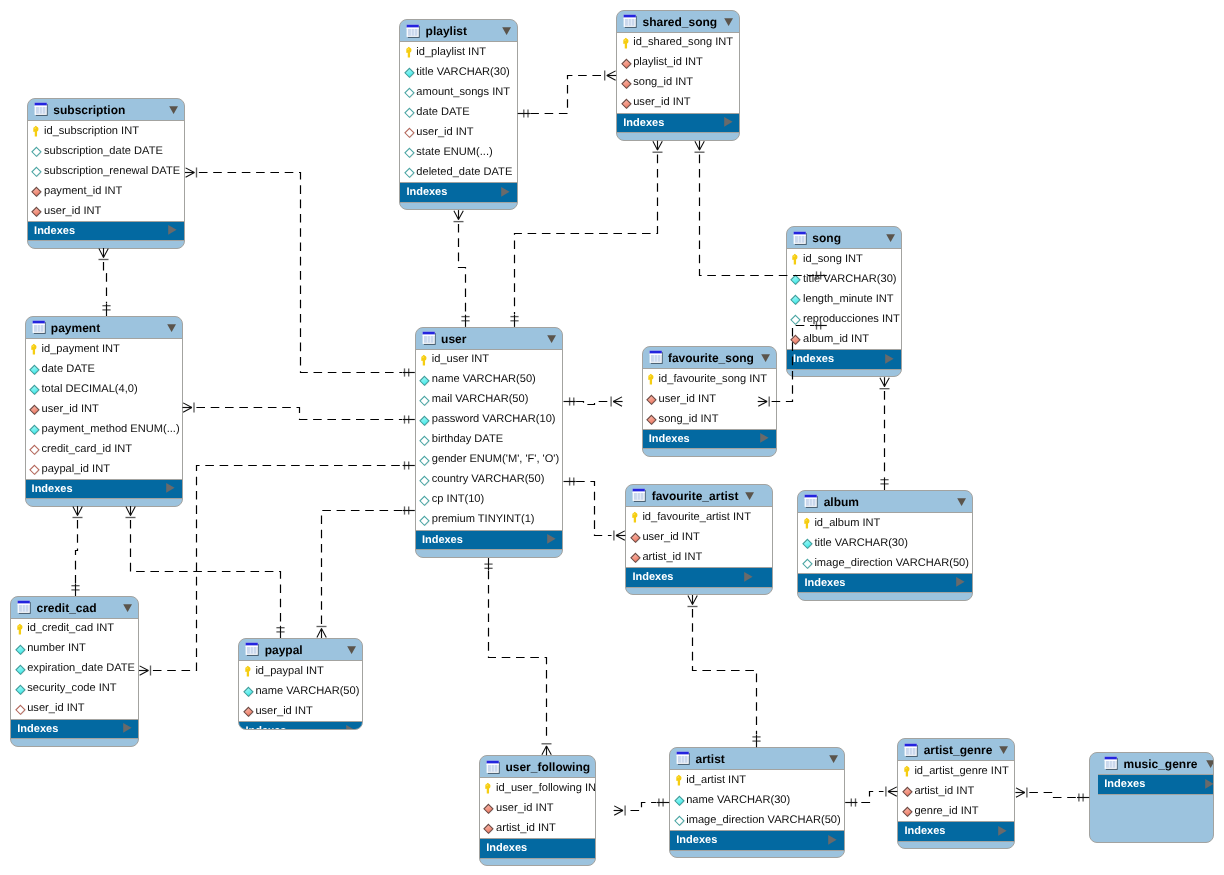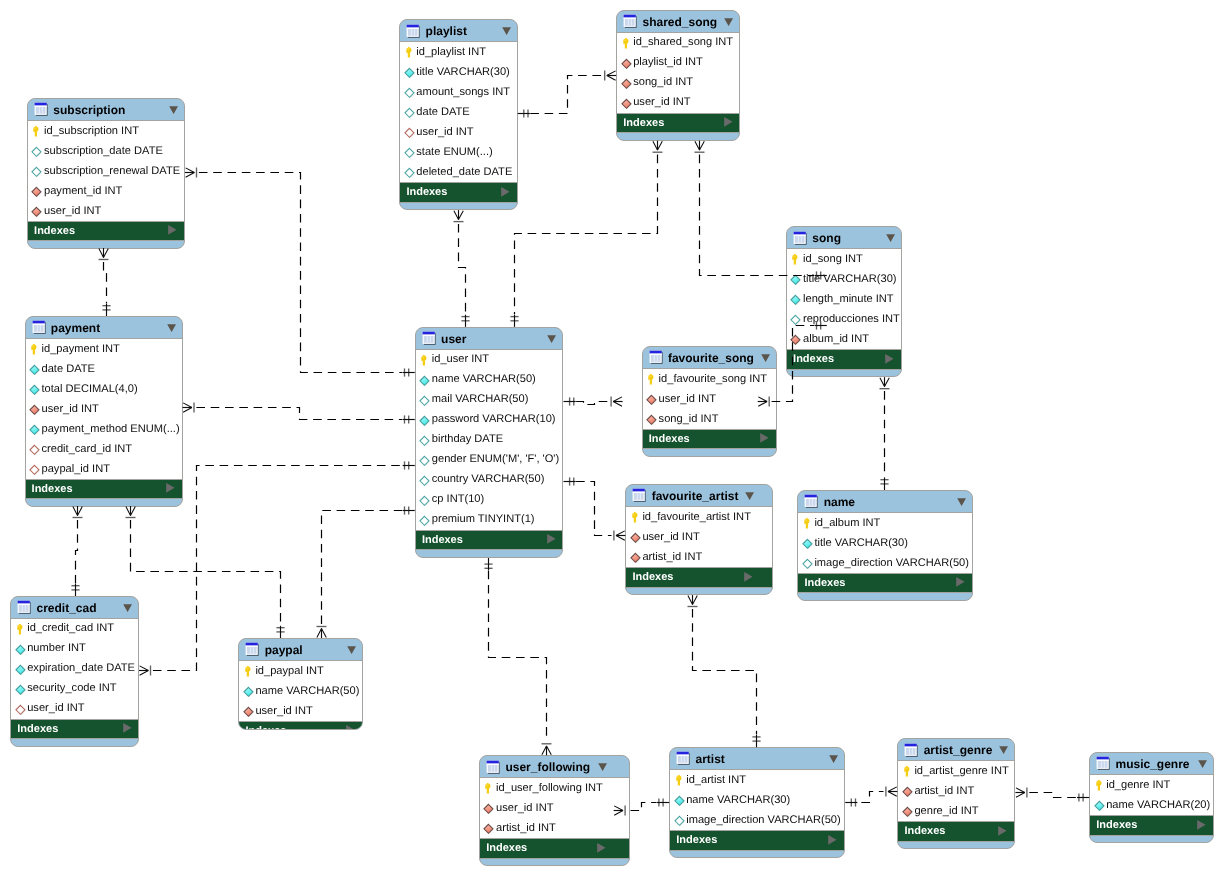--- a/index.html
+++ b/index.html
@@ -14,21 +14,21 @@
   .tbl-hdr{height:21px;position:relative;}
   .tbl-icon{position:absolute;left:6px;top:3.3px;}
   .tbl-title{position:absolute;left:25.3px;top:3px;font-size:12px;font-weight:bold;
              color:#000;white-space:nowrap;line-height:16px;}
   .caret{position:absolute;top:8px;}
   .tbl-body{background:#ffffff;border-top:1px solid #a3a3a0;position:relative;}
   .row{height:20px;position:relative;}
   .row-ico{position:absolute;left:3.4px;top:3.8px;}
   .row-label{position:absolute;left:16.0px;top:2.5px;font-size:11.1px;color:#0d0d0d;
              white-space:nowrap;line-height:15px;}
-  .idx{height:18.4px;background:#14532d;position:relative;border-top:1px solid #a3a3a0;border-bottom:1px solid #a3a3a0;}
+  .idx{height:18.4px;background:#0369a1;position:relative;border-top:1px solid #a3a3a0;border-bottom:1px solid #a3a3a0;}
   .idx-label{position:absolute;left:6.1px;top:2px;font-size:11px;font-weight:bold;
              color:#ffffff;line-height:15px;}
   .idx-tri{position:absolute;top:6px;}
 </style>
 </head>
 <body>
 
 <div id="canvas">
 <svg id="links" width="1224" height="875">
 <g>
@@ -905,21 +905,21 @@
  <div class="tbl-hdr">
   <svg class="tbl-icon" width="15" height="15" viewBox="0 0 15 15">
           <rect x="1.9" y="2.1" width="11.8" height="11.8" fill="#2f3f4d" opacity="0.80"></rect>
           <rect x="0.6" y="0.7" width="12.2" height="12.2" fill="#fbfcff"></rect>
           <rect x="0.6" y="0.7" width="12.2" height="2.9" fill="#2424de"></rect>
           <rect x="1.9" y="4.9" width="9.6" height="6.9" fill="#cbd8ec"></rect>
           <rect x="4.9" y="4.9" width="0.9" height="6.9" fill="#e7eefa"></rect>
           <rect x="7.9" y="4.9" width="0.9" height="6.9" fill="#e7eefa"></rect>
           <rect x="0.6" y="3.6" width="12.2" height="1.3" fill="#ffffff"></rect>
         </svg>
-  <div class="tbl-title">name</div>
+  <div class="tbl-title">album</div>
   <svg class="caret" style="left:159.0px;top:7.1px" width="10" height="9" viewBox="0 0 10 9">
           <path d="M0.2 0.2 L9.0 0.2 L4.6 8.1 Z" fill="#5b544b"></path>
         </svg>
  </div>
  <div class="tbl-body">
   <div class="row">
    <svg class="row-ico" width="12" height="14" viewBox="0 0 12 14">
             <g fill="#f5cd12">
               <rect x="4.1" y="0.95" width="1.4" height="1.5"></rect>
               <circle cx="4.85" cy="4.0" r="2.6"></circle>
@@ -947,21 +947,21 @@
    <div class="row-label">image_direction VARCHAR(50)</div>
   </div>
  </div>
  <div class="idx">
   <div class="idx-label">Indexes</div>
   <svg class="idx-tri" style="left:158.1px;top:3.4px" width="9" height="10" viewBox="0 0 9 10">
           <path d="M0.2 0.0 L8.6 4.85 L0.2 9.7 Z" fill="#6a6a6a"></path>
         </svg>
  </div>
 </div>
-<div class="tbl" style="left: 479.1px; top: 755.3px; width: 151px; height: 110.8px;">
+<div class="tbl" style="left: 479.1px; top: 755.3px; width: 117px; height: 110.8px;">
  <div class="tbl-hdr">
   <svg class="tbl-icon" width="15" height="15" viewBox="0 0 15 15">
           <rect x="1.9" y="2.1" width="11.8" height="11.8" fill="#2f3f4d" opacity="0.80"></rect>
           <rect x="0.6" y="0.7" width="12.2" height="12.2" fill="#fbfcff"></rect>
           <rect x="0.6" y="0.7" width="12.2" height="2.9" fill="#2424de"></rect>
           <rect x="1.9" y="4.9" width="9.6" height="6.9" fill="#cbd8ec"></rect>
           <rect x="4.9" y="4.9" width="0.9" height="6.9" fill="#e7eefa"></rect>
           <rect x="7.9" y="4.9" width="0.9" height="6.9" fill="#e7eefa"></rect>
           <rect x="0.6" y="3.6" width="12.2" height="1.3" fill="#ffffff"></rect>
         </svg>
@@ -1106,59 +1106,36 @@
    <div class="row-label">genre_id INT</div>
   </div>
  </div>
  <div class="idx">
   <div class="idx-label">Indexes</div>
   <svg class="idx-tri" style="left:100.1px;top:3.4px" width="9" height="10" viewBox="0 0 9 10">
           <path d="M0.2 0.0 L8.6 4.85 L0.2 9.7 Z" fill="#6a6a6a"></path>
         </svg>
  </div>
 </div>
-<div class="tbl" style="left: 1089.2px; top: 752.2px; width: 125px; height: 90.8px;">
+<div class="tbl" style="left: 1089.2px; top: 752.2px; width: 125px; height: 90.8px; padding-left: 8px;">
  <div class="tbl-hdr">
   <svg class="tbl-icon" width="15" height="15" viewBox="0 0 15 15">
           <rect x="1.9" y="2.1" width="11.8" height="11.8" fill="#2f3f4d" opacity="0.80"></rect>
           <rect x="0.6" y="0.7" width="12.2" height="12.2" fill="#fbfcff"></rect>
           <rect x="0.6" y="0.7" width="12.2" height="2.9" fill="#2424de"></rect>
           <rect x="1.9" y="4.9" width="9.6" height="6.9" fill="#cbd8ec"></rect>
           <rect x="4.9" y="4.9" width="0.9" height="6.9" fill="#e7eefa"></rect>
           <rect x="7.9" y="4.9" width="0.9" height="6.9" fill="#e7eefa"></rect>
           <rect x="0.6" y="3.6" width="12.2" height="1.3" fill="#ffffff"></rect>
         </svg>
   <div class="tbl-title">music_genre</div>
   <svg class="caret" style="left:108.0px;top:7.1px" width="10" height="9" viewBox="0 0 10 9">
           <path d="M0.2 0.2 L9.0 0.2 L4.6 8.1 Z" fill="#5b544b"></path>
         </svg>
  </div>
- <div class="tbl-body">
-  <div class="row">
-   <svg class="row-ico" width="12" height="14" viewBox="0 0 12 14">
-            <g fill="#f5cd12">
-              <rect x="4.1" y="0.95" width="1.4" height="1.5"></rect>
-              <circle cx="4.85" cy="4.0" r="2.6"></circle>
-              <rect x="3.75" y="4.2" width="2.3" height="7.3" rx="0.25"></rect>
-              <rect x="2.25" y="5.3" width="1.6" height="1.5"></rect>
-            </g>
-            <g fill="#ffe055" opacity="0.9">
-              <circle cx="4.1" cy="3.1" r="0.85"></circle>
-            </g>
-          </svg>
-   <div class="row-label">id_genre INT</div>
-  </div>
-  <div class="row">
-   <svg class="row-ico" width="13" height="14" viewBox="0 0 13 14">
-            <path d="M6.25 3.15 L10.75 7.65 L6.25 12.15 L1.75 7.65 Z" fill="#000" opacity="0.10"></path>
-            <path d="M5.45 2.35 L9.95 6.85 L5.45 11.35 L0.95 6.85 Z" fill="url(#notnull-column-icon-g)" stroke="#3f9d9b" stroke-width="1.05" stroke-linejoin="miter"></path>
-          </svg>
-   <div class="row-label">name VARCHAR(20)</div>
-  </div>
- </div>
  <div class="idx">
   <div class="idx-label">Indexes</div>
   <svg class="idx-tri" style="left:107.1px;top:3.4px" width="9" height="10" viewBox="0 0 9 10">
           <path d="M0.2 0.0 L8.6 4.85 L0.2 9.7 Z" fill="#6a6a6a"></path>
         </svg>
  </div>
 </div>
 </div>
 
 </body></html>

